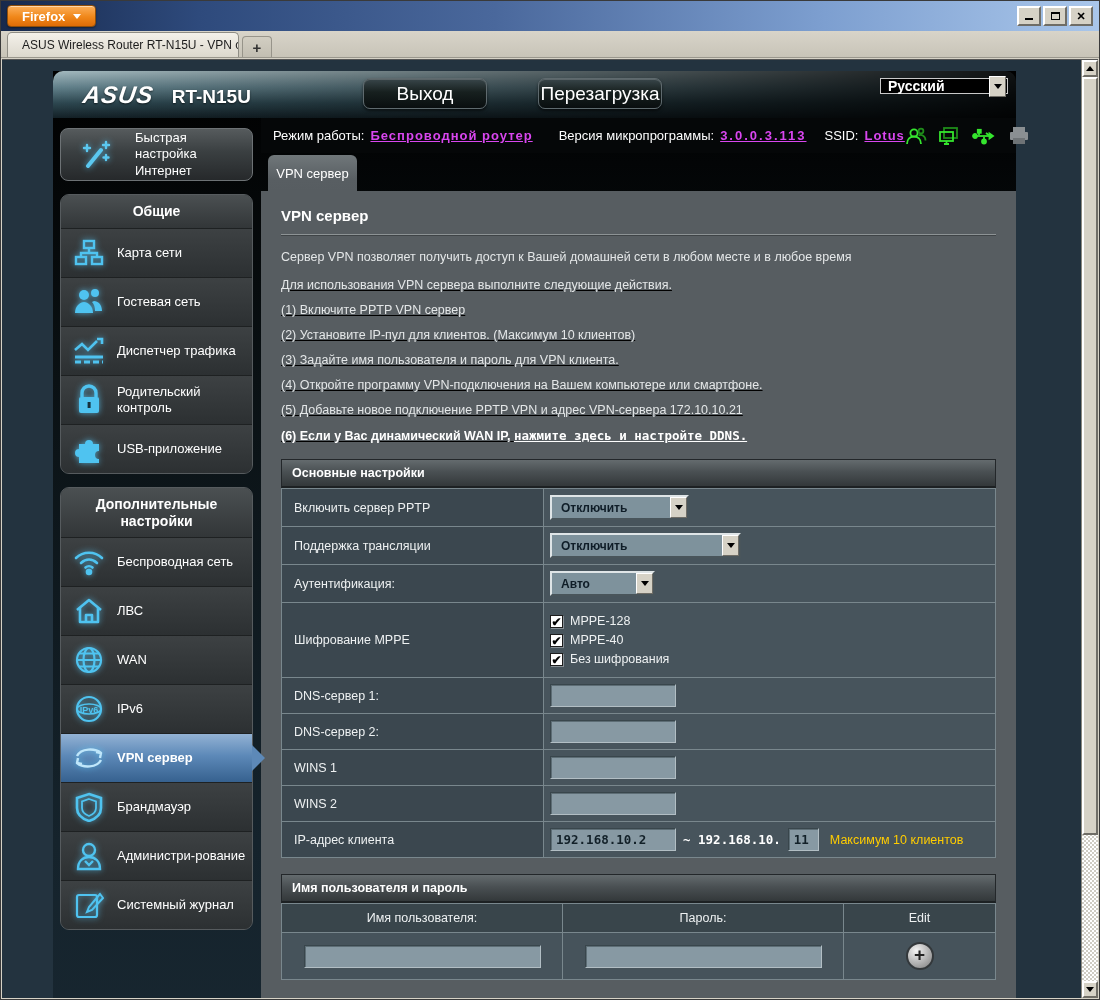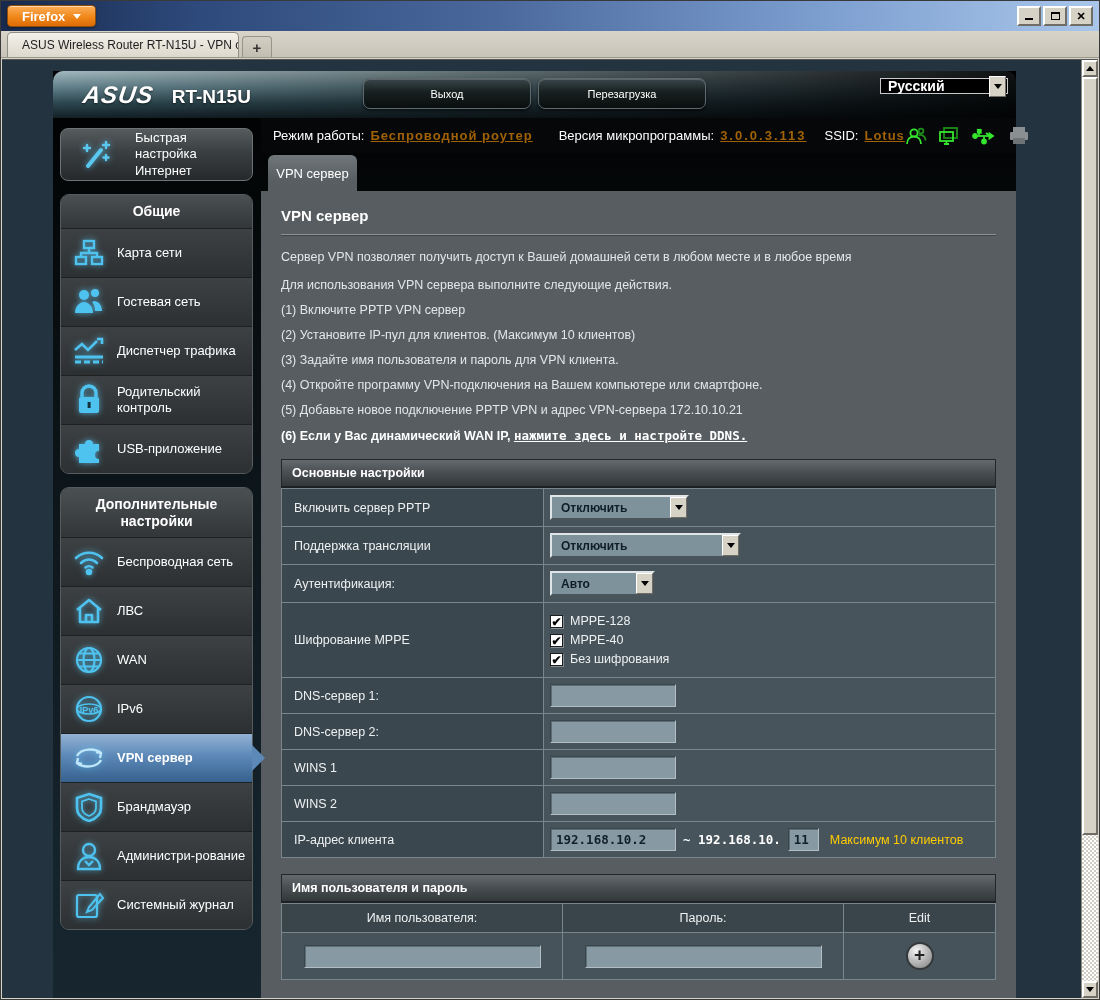--- a/index.html
+++ b/index.html
@@ -28,21 +28,21 @@
   .sb-arrow-down { width:0;height:0;border-left:4px solid transparent;border-right:4px solid transparent;border-top:5px solid #000; }
   .sb-thumb { position:absolute; left:0; top:17px; width:16px; height:758px; background:#d6d2c6; border:2px solid; border-color:#fff #6f6d66 #6f6d66 #fff; }
 
   
   .page { position:absolute; left:51px; top:11px; width:963px; height:1400px; background:linear-gradient(180deg,#000 0%,#0a1114 22%,#15232c 55%,#1d2d38 100%); }
 
   .banner { height:47px; border-radius:10px 10px 0 0; position:relative; background:linear-gradient(90deg,rgba(0,0,0,0) 0%,rgba(0,0,0,.65) 72%,rgba(0,0,0,.9) 100%),linear-gradient(180deg,#a3b9bf 0%,#61808a 35%,#2d4750 68%,#132026 100%); display:flex; align-items:center; }
   .brand-wrap { display:flex; align-items:baseline; gap:18px; padding-left:30px; }
   .asus-logo { color:#fff; font-size:24px; font-weight:900; font-style:italic; letter-spacing:1px; transform:skewX(-8deg); text-shadow:0 1px 2px rgba(0,0,0,.6); }
   .model { color:#fff; font-size:19px; font-weight:bold; text-shadow:0 1px 2px rgba(0,0,0,.6); }
-  .hdr-btn { position:absolute; top:7px; width:168px; height:31px; border-radius:7px; background:linear-gradient(180deg,#39464a 0%,#17201f 45%,#090e0f 100%); border:1px solid #5f6a6e; box-shadow:0 2px 3px rgba(0,0,0,.55),inset 0 1px 0 rgba(255,255,255,.18); color:#fff; font-size:11px; display:flex; align-items:center; justify-content:center; cursor:pointer; }
+  .hdr-btn { position:absolute; top:7px; width:124px; height:31px; border-radius:7px; background:linear-gradient(180deg,#39464a 0%,#17201f 45%,#090e0f 100%); border:1px solid #5f6a6e; box-shadow:0 2px 3px rgba(0,0,0,.55),inset 0 1px 0 rgba(255,255,255,.18); color:#fff; font-size:19px; display:flex; align-items:center; justify-content:center; cursor:pointer; }
   .btn-logout { left:310px; } .btn-reboot { left:485px; }
   .lang-sel { position:absolute; right:8px; top:7px; width:128px; height:16px; background:#000; border:1px solid #c9c9c9; display:flex; align-items:center; }
   .lang-sel .val { flex:1; color:#fff; font-size:14px; font-weight:bold; padding-left:7px; }
   .lang-sel .arrow-btn { width:17px; height:21px; margin-right:1px; background:#d6d2c6; border:1px solid; border-color:#fff #6f6d66 #6f6d66 #fff; display:flex; align-items:center; justify-content:center; }
   .arrow-dn { width:0;height:0;border-left:4px solid transparent;border-right:4px solid transparent;border-top:5px solid #000; }
 
   .content-row { display:flex; }
   .sidebar { width:193px; margin-left:7px; padding-top:10px; flex:none; }
   .quick-btn { height:53px; border-radius:8px; background:linear-gradient(180deg,#565b5d 0%,#3a3f41 45%,#26292b 100%); border:1px solid #6d7275; display:flex; align-items:center; gap:10px; padding:0 8px; cursor:pointer; }
   .quick-btn .lbl { color:#fff; font-size:13px; line-height:1.25; }
@@ -53,32 +53,32 @@
   .nav-icon { width:56px; flex:none; display:flex; justify-content:center; }
   .nav-icon svg { filter:drop-shadow(0 0 3px rgba(90,200,245,.75)); }
   .nav-label { color:#fff; font-size:13px; line-height:1.25; padding-right:6px; }
   .nav-item.selected { background:linear-gradient(180deg,#93b2d4 0%,#5d89b8 45%,#36618f 100%); z-index:3; }
   .nav-item.selected .nav-label { font-weight:bold; }
   .nav-item.selected::after { content:""; position:absolute; right:-13px; top:50%; margin-top:-13px; border-left:13px solid #5d89b8; border-top:13px solid transparent; border-bottom:13px solid transparent; }
 
   .main { flex:1; margin-left:8px; min-width:0; }
   .infostrip { height:35px; background:#050708; display:flex; align-items:center; padding:0 12px; color:#fff; font-size:13px; white-space:nowrap; }
   .infostrip .lbl { margin-right:6px; }
-  .link-b { font-weight:bold; text-decoration:underline; letter-spacing:1px; color:#a16207; cursor:pointer; }
+  .link-b { font-weight:bold; text-decoration:underline; letter-spacing:1px; color:#d946ef; cursor:pointer; }
   .sp26 { width:26px; flex:none; } .sp18 { width:18px; flex:none; }
   .status-icons { margin-left:auto; display:flex; align-items:center; gap:11px; padding-right:4px; }
 
   .tabzone { height:38px; display:flex; align-items:flex-end; }
   .pagetab { margin-left:7px; width:89px; height:36px; border-radius:6px 6px 0 0; background:linear-gradient(180deg,#70777a,#585e62 70%,#575d61); color:#fff; font-size:13px; display:flex; align-items:center; justify-content:center; }
 
   .panel { background:#575d61; padding:16px 20px 30px 20px; min-height:800px; }
   .page-title { color:#fff; font-size:15px; font-weight:bold; }
   .divider { margin:10px 0 4px 0; border-top:1px solid #8d9395; border-bottom:1px solid #3f4447; }
   .para { color:#e4e7e8; font-size:12.5px; margin-top:14px; }
-  .steps { margin-top:14px; }
+  .steps { margin-top:14px;text-decoration:underline; }
   .step { color:#e4e7e8; font-size:12.5px; margin-top:11px; }
   .step.bold { font-weight:bold; color:#fff; }
   .mono-link { font-family:"DejaVu Sans Mono",monospace; font-weight:bold; font-size:12.5px; color:#fff; text-decoration:underline; cursor:pointer; }
 
   .section-hdr { margin-top:16px; background:linear-gradient(180deg,#646b6e 0%,#4a5053 45%,#33383a 100%); border:1px solid #23272a; border-bottom:2px solid #1d2123; color:#fff; font-weight:bold; font-size:12.5px; padding:6px 10px; }
   table.settings { width:100%; border-collapse:collapse; }
   table.settings td { border:1px solid #79878d; font-size:12.5px; color:#eef1f2; }
   td.lab { width:262px; background:#3b474f; padding:9px 8px 9px 12px; }
   td.ctl { background:#47545c; padding:6px 8px 6px 6px; }
   .sel { display:inline-flex; height:25px; border:2px solid; border-color:#dfe5e7 #49555b #49555b #dfe5e7; background:#7e929c; vertical-align:middle; cursor:pointer;gap:44px; }

